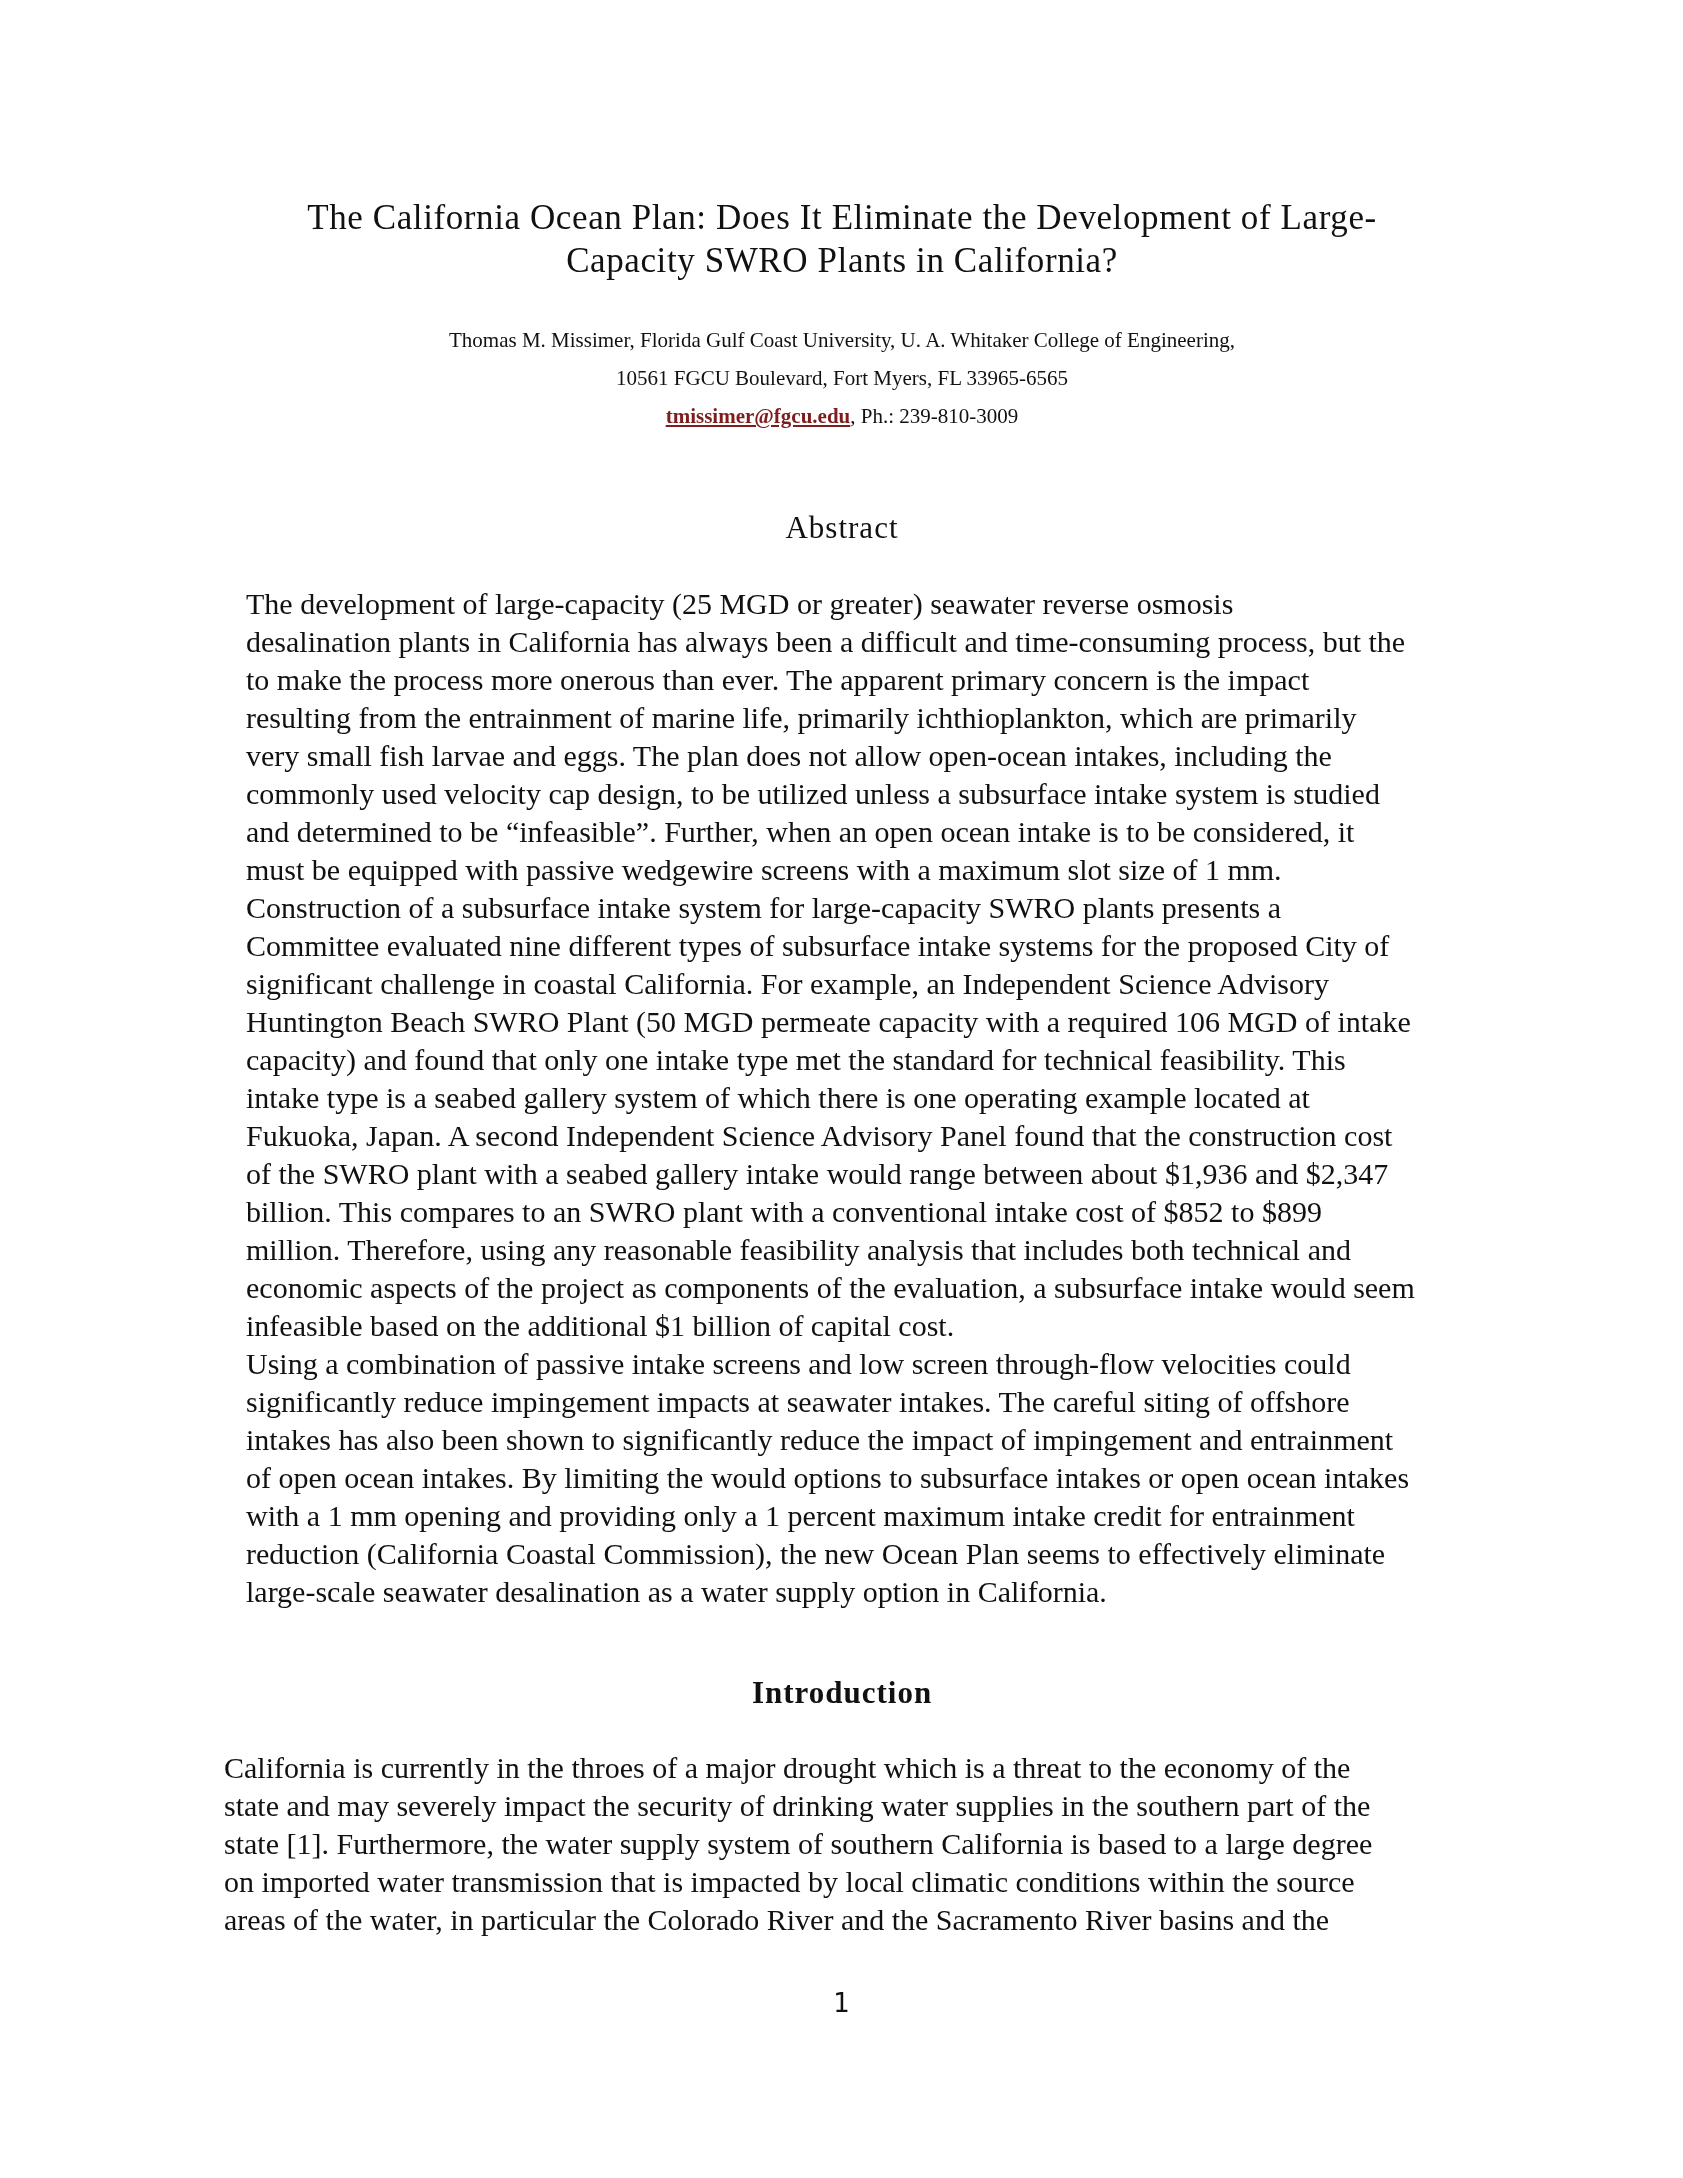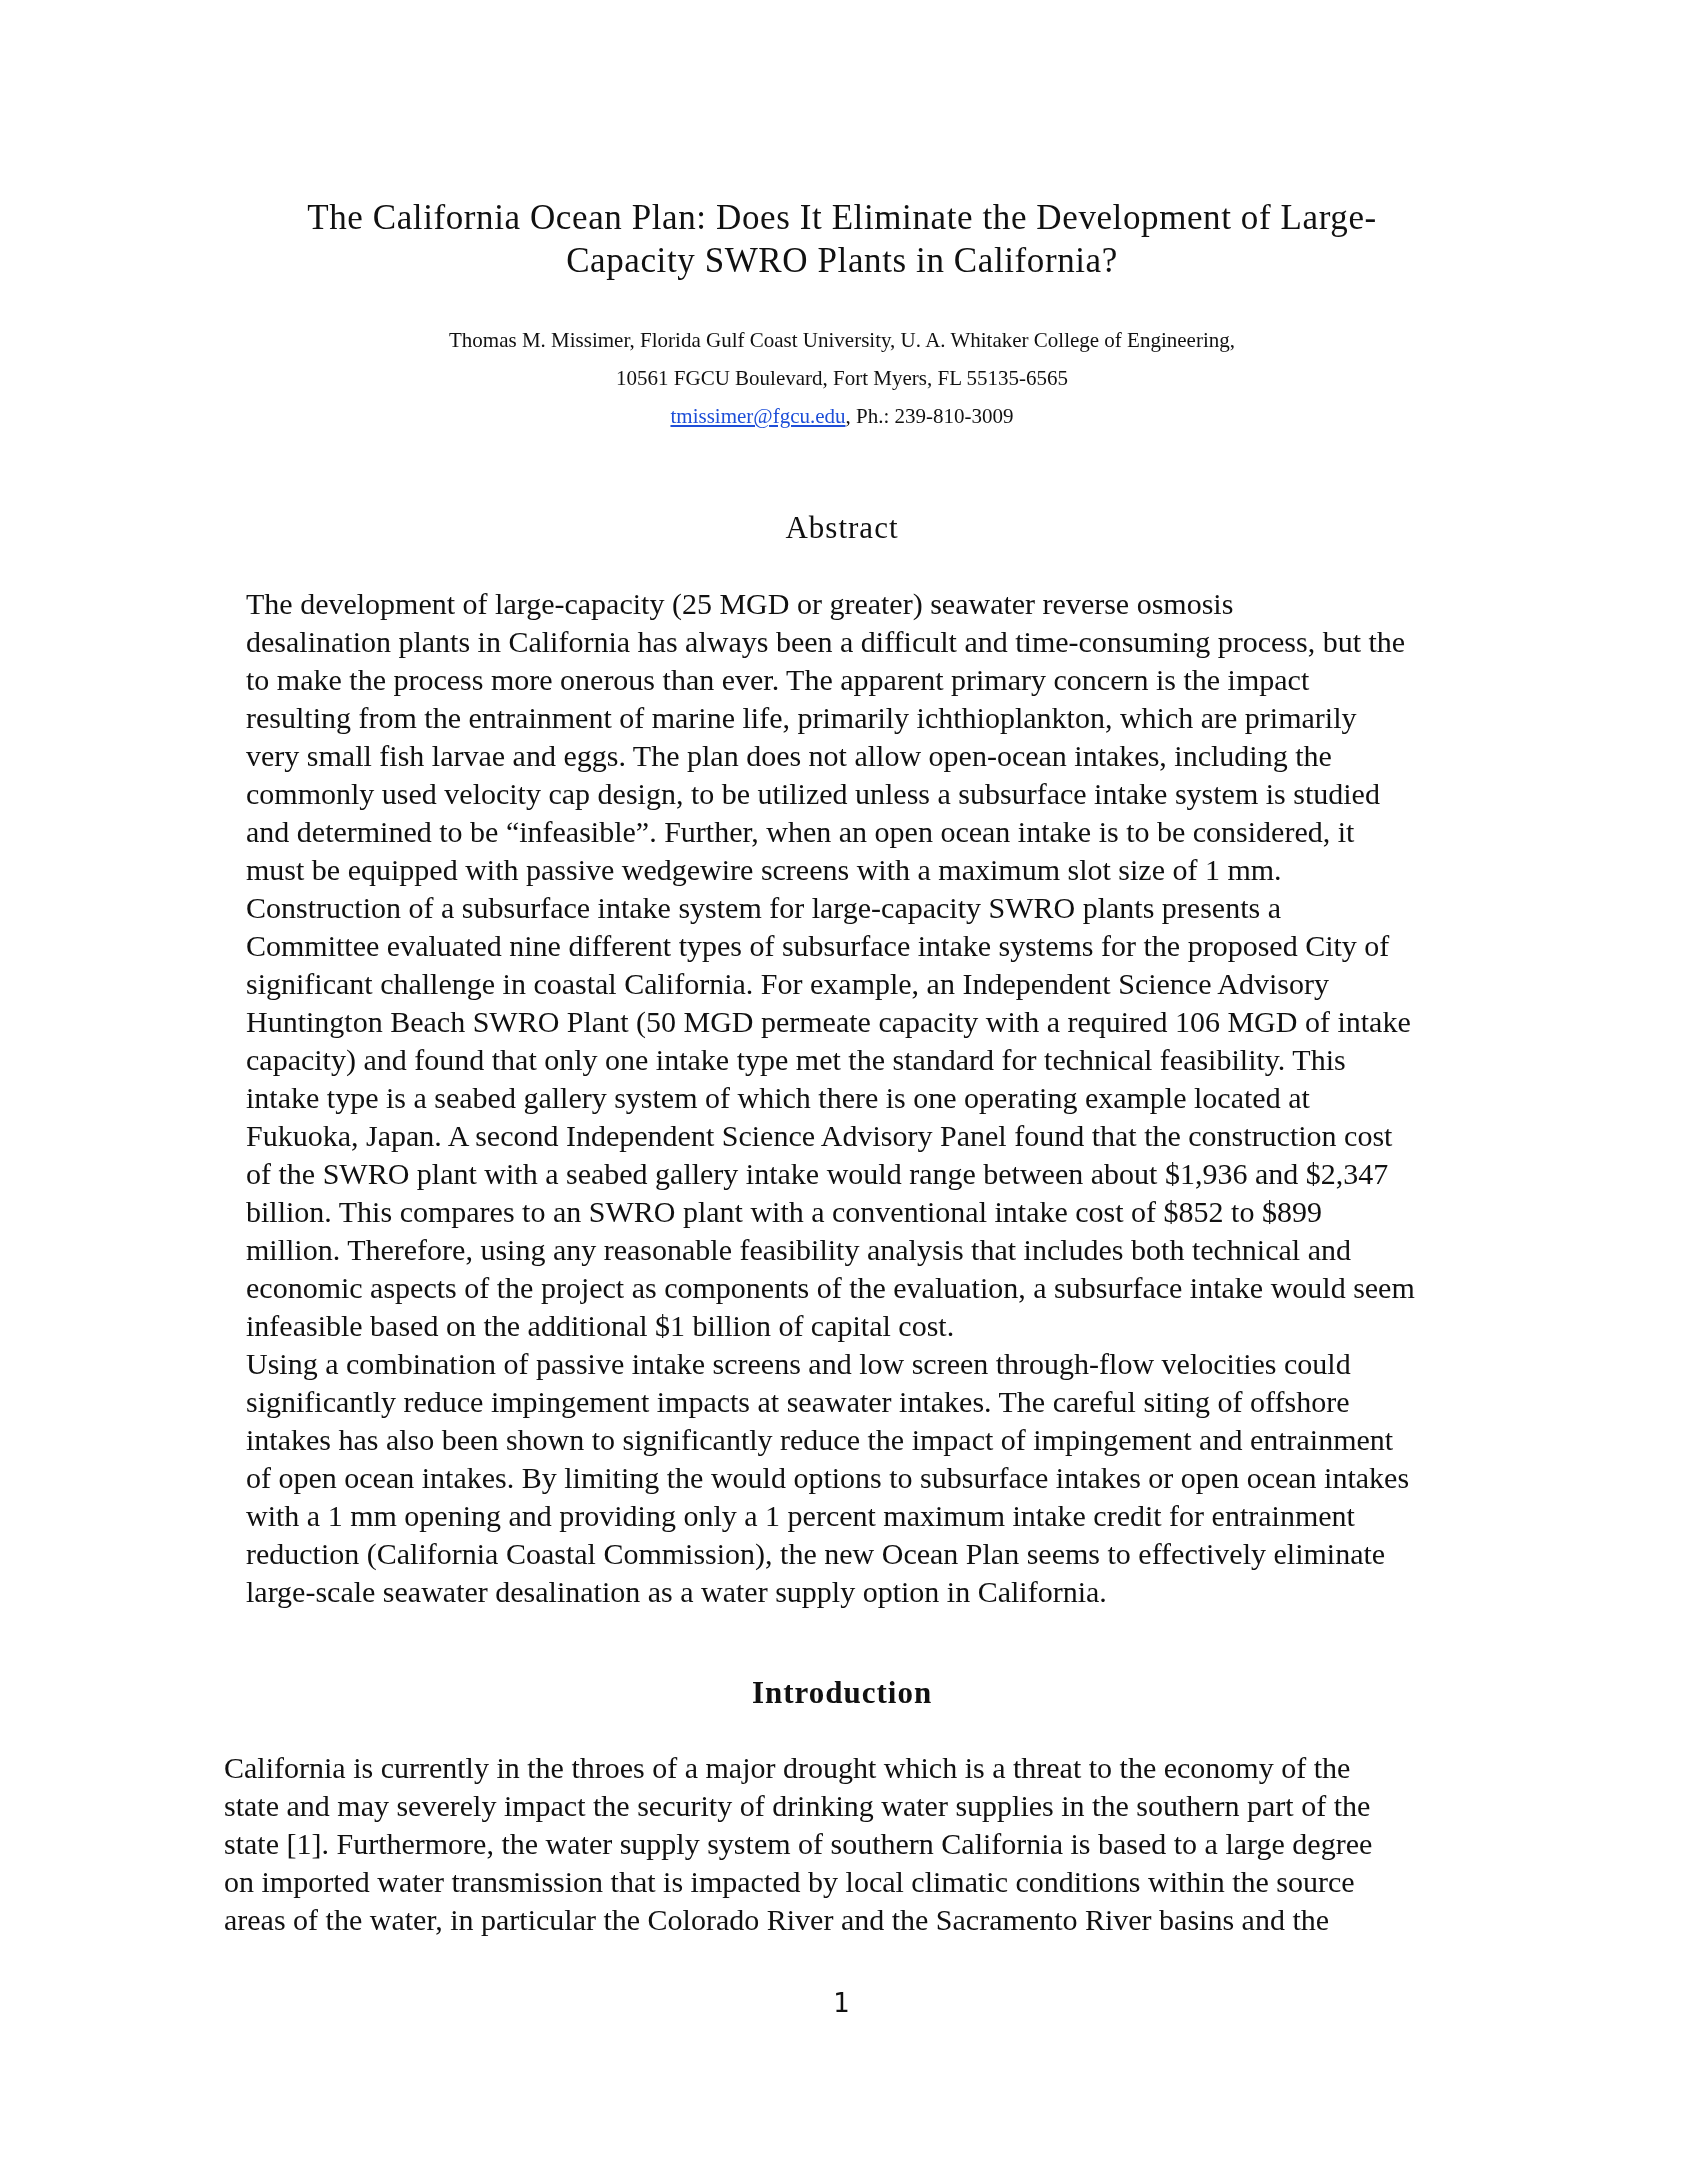--- a/index.html
+++ b/index.html
@@ -39,22 +39,22 @@
 
 <div class="page">
 
   <h1 class="title">
     <span class="line">The California Ocean Plan: Does It Eliminate the Development of Large-</span>
     <span class="line">Capacity SWRO Plants in California?</span>
   </h1>
 
   <div class="author-block">
     <span class="line">Thomas M. Missimer, Florida Gulf Coast University, U. A. Whitaker College of Engineering,</span>
-    <span class="line">10561 FGCU Boulevard, Fort Myers, FL 55135-6565</span>
-    <span class="line"><a style="color: #1d4ed8;">tmissimer@fgcu.edu</a><span>, Ph.: 239-810-3009</span></span>
+    <span class="line">10561 FGCU Boulevard, Fort Myers, FL 33965-6565</span>
+    <span class="line"><a style="color: #7f1d1d; font-weight: bold;">tmissimer@fgcu.edu</a><span>, Ph.: 239-810-3009</span></span>
   </div>
 
   <h2 class="heading" style="top:509px;">Abstract</h2>
 
   <div class="body" style="top:585px;">
     <p>
       <span class="line">The development of large-capacity (25 MGD or greater) seawater reverse osmosis</span>
       <span class="line">desalination plants in California has always been a difficult and time-consuming process, but the</span>
       <span class="line">to make the process more onerous than ever. The apparent primary concern is the impact</span>
       <span class="line">resulting from the entrainment of marine life, primarily ichthioplankton, which are primarily</span>

